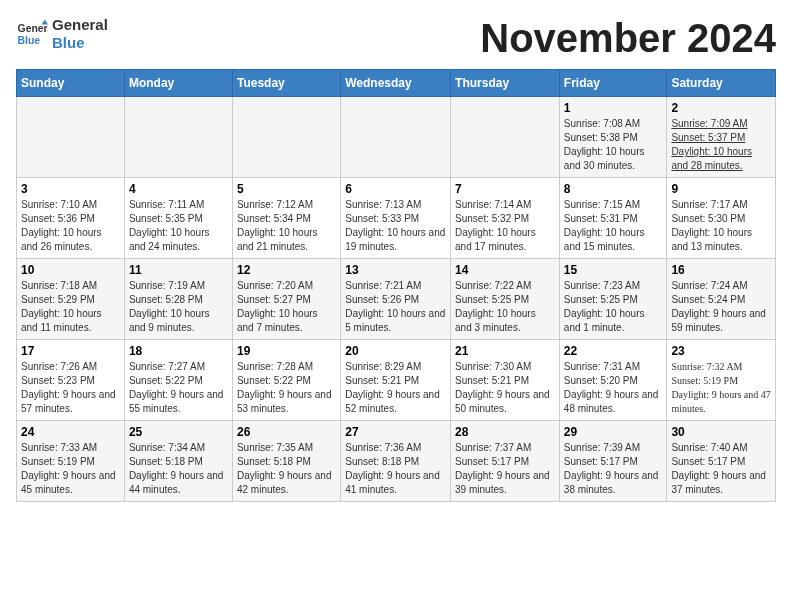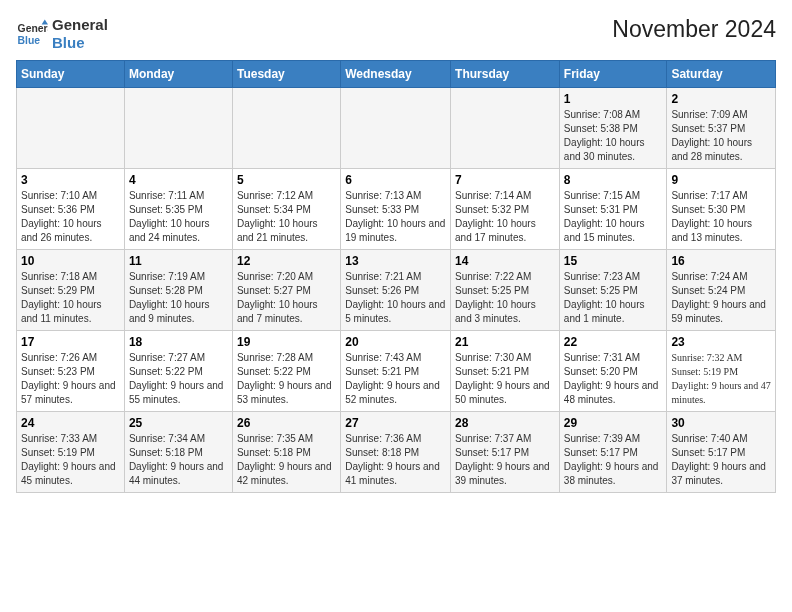--- a/index.html
+++ b/index.html
@@ -22,22 +22,22 @@
       gap: 4px;
     }
     .logo-icon {
       width: 32px;
       height: 32px;
     }
     .title-area {
       text-align: right;
     }
     .month-title {
-      font-size: 23px;
-      font-weight: normal;
+      font-size: 40px;
+      font-weight: bold;
       color: #222;
     }
     .location {
       font-size: 14px;
       color: #555;
     }
     table {
       width: 100%;
       border-collapse: collapse;
       font-size: 11px;
@@ -120,21 +120,21 @@
         <td class="empty-cell"></td>
         <td class="empty-cell"></td>
         <td>
           <span class="day-num">1</span>
           <div class="day-info" style="white-space: pre-line;">Sunrise: 7:08 AM
 Sunset: 5:38 PM
 Daylight: 10 hours and 30 minutes.</div>
         </td>
         <td>
           <span class="day-num">2</span>
-          <div class="day-info" style="white-space: pre-line;">Sunrise: 7:09 AM
+          <div class="day-info" style="white-space: pre-line; text-decoration: underline;">Sunrise: 7:09 AM
 Sunset: 5:37 PM
 Daylight: 10 hours and 28 minutes.</div>
         </td>
       </tr>
       <tr>
         <td>
           <span class="day-num">3</span>
           <div class="day-info" style="white-space: pre-line;">Sunrise: 7:10 AM
 Sunset: 5:36 PM
 Daylight: 10 hours and 26 minutes.</div>
@@ -234,21 +234,21 @@
 Daylight: 9 hours and 55 minutes.</div>
         </td>
         <td>
           <span class="day-num">19</span>
           <div class="day-info" style="white-space: pre-line;">Sunrise: 7:28 AM
 Sunset: 5:22 PM
 Daylight: 9 hours and 53 minutes.</div>
         </td>
         <td>
           <span class="day-num">20</span>
-          <div class="day-info" style="white-space: pre-line;">Sunrise: 7:43 AM
+          <div class="day-info" style="white-space: pre-line;">Sunrise: 8:29 AM
 Sunset: 5:21 PM
 Daylight: 9 hours and 52 minutes.</div>
         </td>
         <td>
           <span class="day-num">21</span>
           <div class="day-info" style="white-space: pre-line;">Sunrise: 7:30 AM
 Sunset: 5:21 PM
 Daylight: 9 hours and 50 minutes.</div>
         </td>
         <td>

